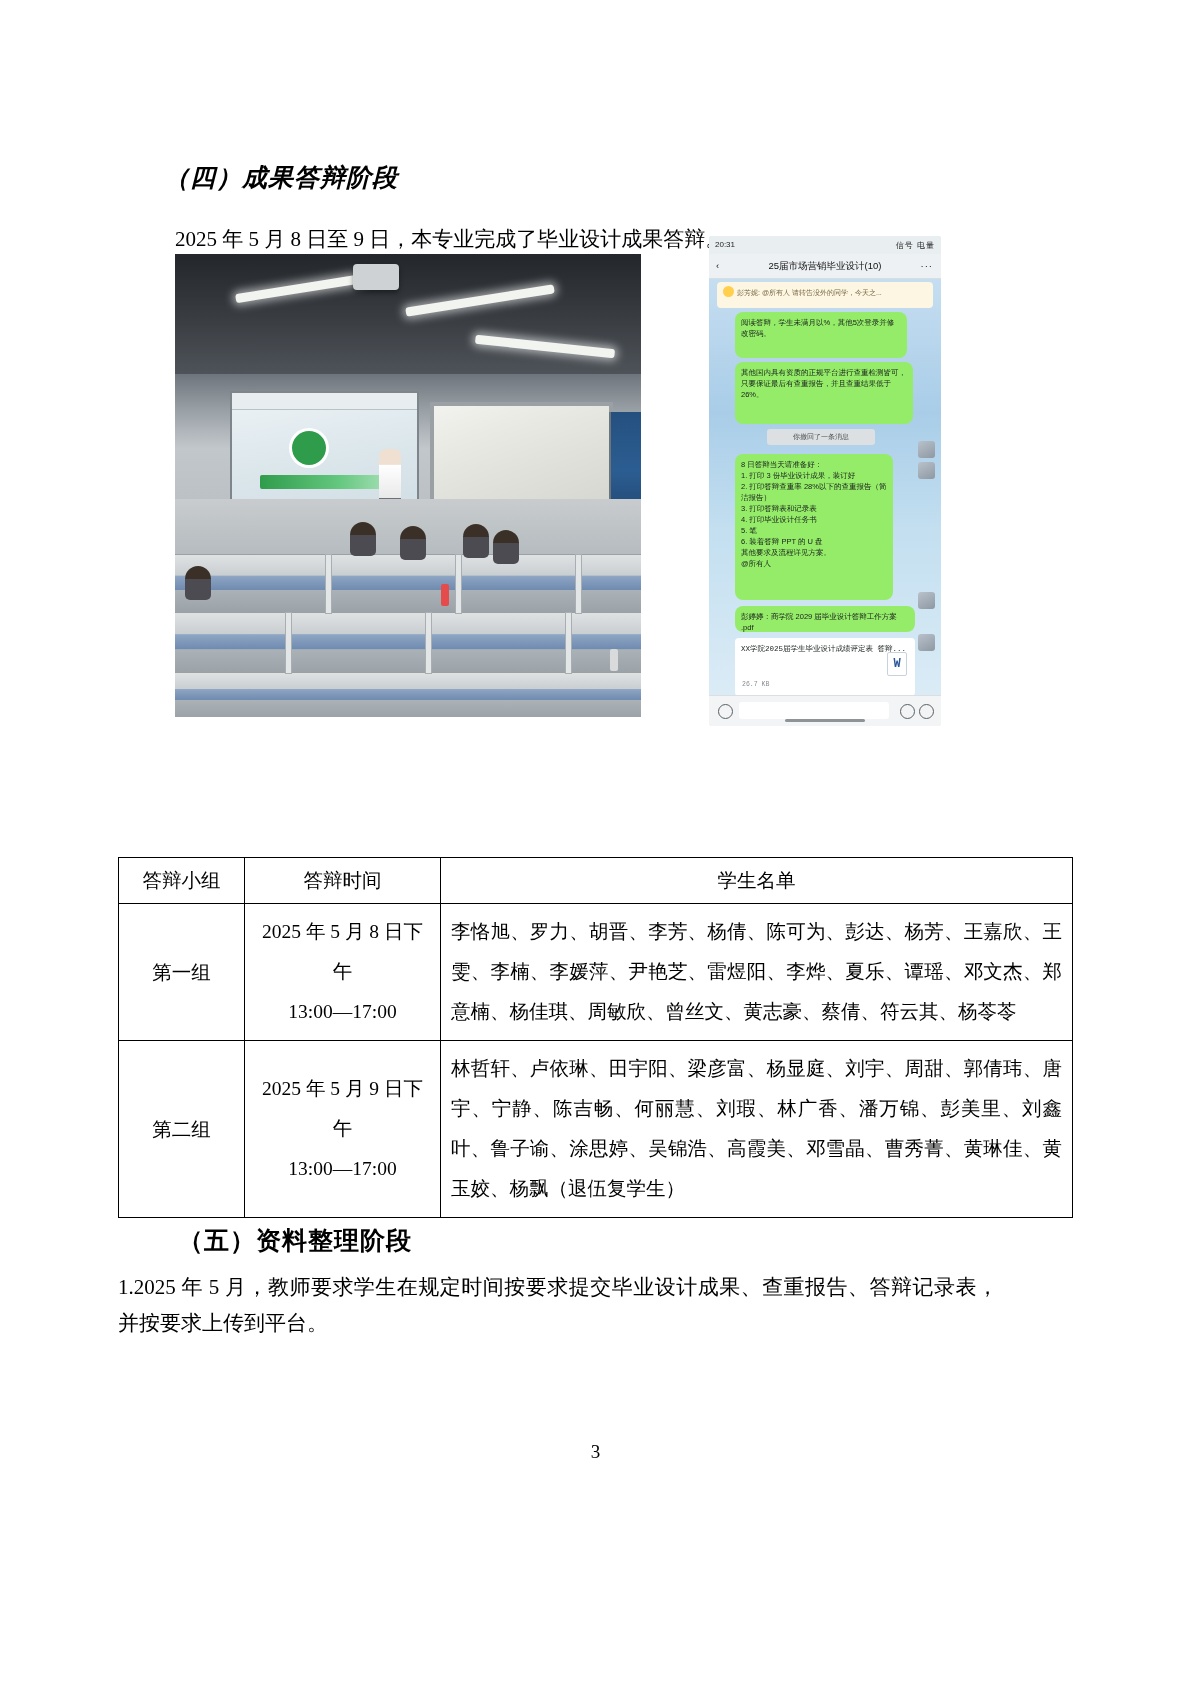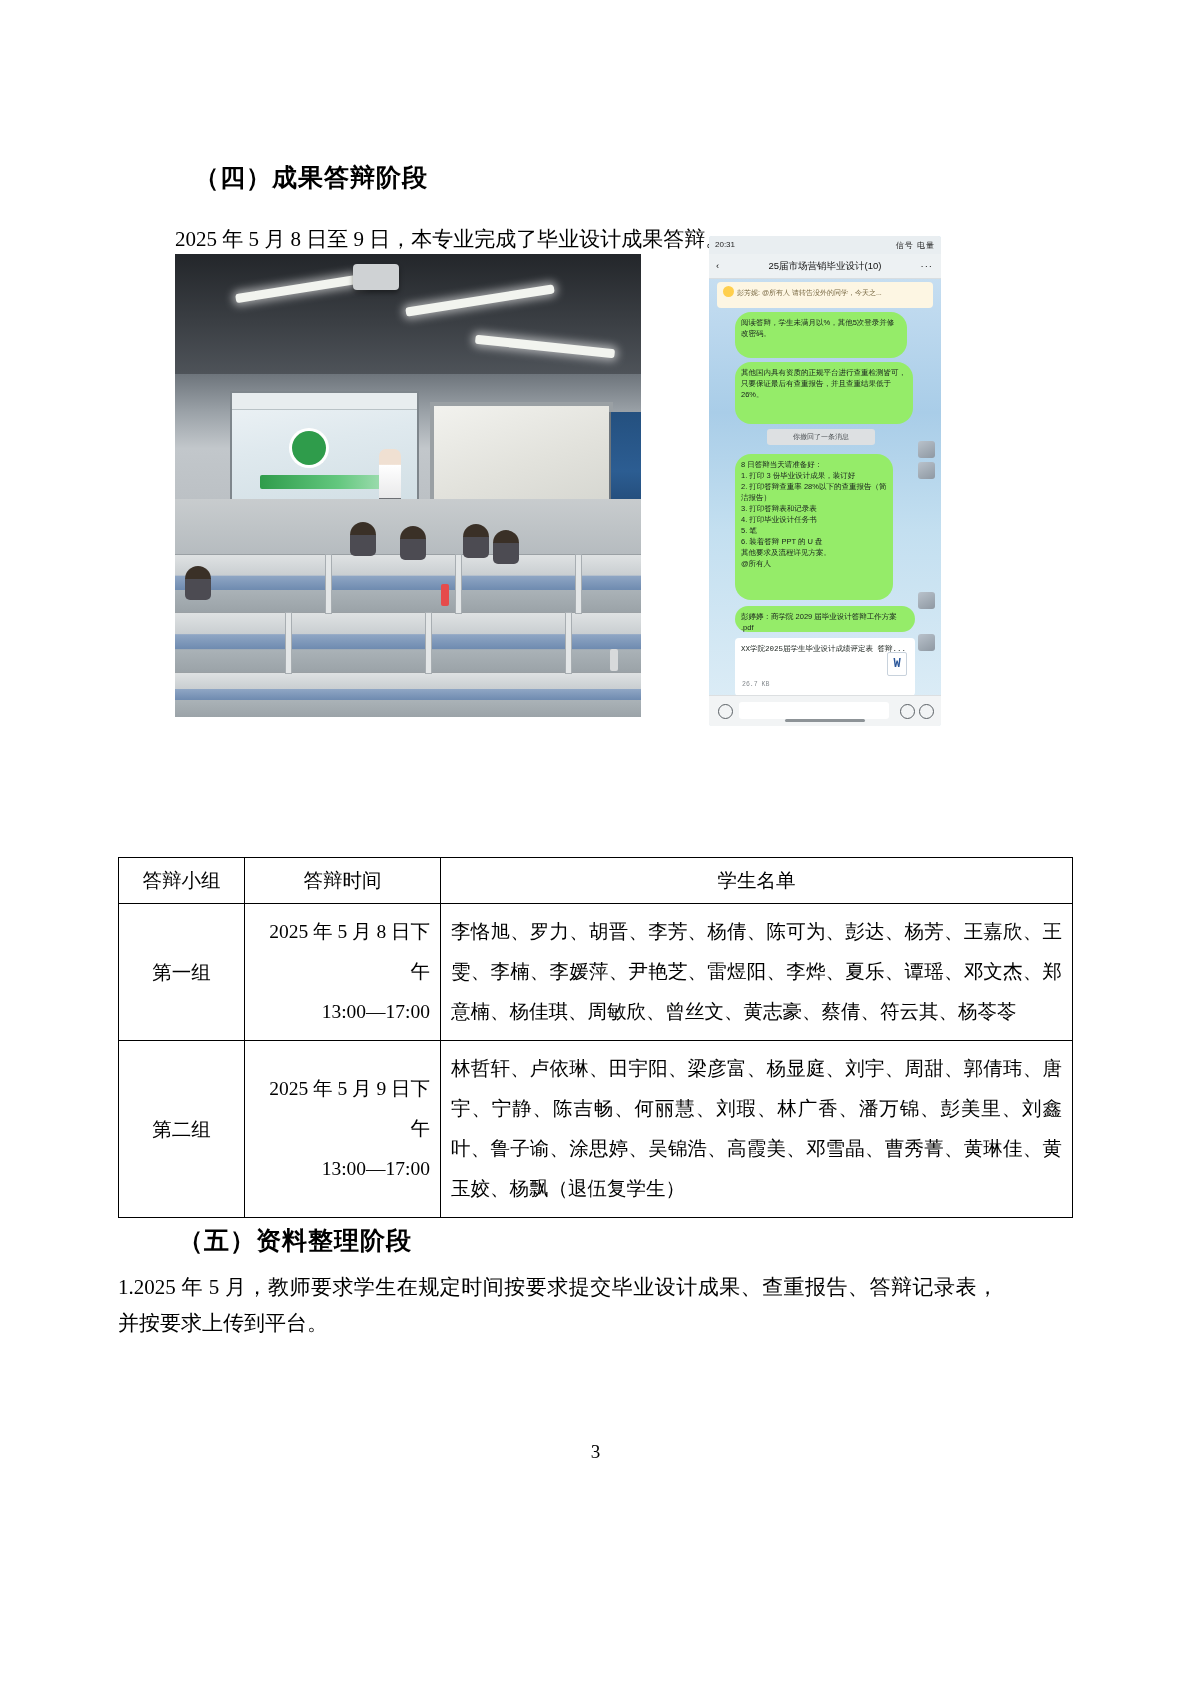--- a/index.html
+++ b/index.html
@@ -13,21 +13,21 @@
   }
   .page { position:relative; width:1191px; height:1684px; }
 
   .h-sec {
     position:absolute;
     font-family:"DejaVu Serif", serif;
     font-weight:bold;
     font-size:25px;
     letter-spacing:1px;
   }
-  #heading-four { left:194px; top:140px; }
+  #heading-four { left:164px; top:140px;font-style:italic; }
   #heading-five { left:178px; top:1203px;text-align:center; }
 
   .para {
     position:absolute;
     font-size:21px;
     line-height:36px;
     text-align:justify;
   }
   #intro-para { left:175px; top:200px; width:820px; }
   #schedule-label { left:178px; top:776px; width:600px; }
@@ -135,21 +135,21 @@
     position:absolute; left:8px; top:46px; width:216px; height:26px;
     background:#fdf6e3; border-radius:4px; font-size:7px; color:#7a6a44;
     padding:4px 6px; box-sizing:border-box; line-height:9px;
     font-family:"Liberation Sans", sans-serif;
   }
   .chat-notice .dot {
     display:inline-block; width:11px; height:11px; border-radius:50%;
     background:#ffcf4d; margin-right:3px; vertical-align:-2px;
   }
   .bubble {
-    position:absolute; background:#95ec69; border-radius:16px;
+    position:absolute; background:#95ec69; border-radius:8px;
     font-size:7.5px; color:#17201b; line-height:11px; padding:5px 6px;
     box-sizing:border-box; font-family:"Liberation Sans", sans-serif;
   }
   #bubble-1 { left:26px; top:76px; width:172px; height:46px; }
   #bubble-2 { left:26px; top:126px; width:178px; height:62px; }
   .sys-pill {
     position:absolute; left:58px; top:193px; width:108px; height:16px;
     background:#dde0e2; border-radius:3px; color:#4a4f52; font-size:7px;
     text-align:center; line-height:16px; font-family:"Liberation Sans", sans-serif;
   }
@@ -195,21 +195,21 @@
     font-size:19.5px;
   }
   table.sched td, table.sched th {
     border:1px solid #000;
     padding:8px 10px;
     font-weight:normal;
     vertical-align:middle;
   }
   table.sched thead td { text-align:center; padding:9px 6px; }
   td.c-group { width:105px; text-align:center; }
-  td.c-time  { width:175px; text-align:right; line-height:40px; padding-left:18px; }
+  td.c-time  { width:175px; text-align:center; line-height:40px; padding-left:18px; }
   td.c-names { text-align:justify; line-height:40px; padding:12px 14px; }
 
   .pageno {
     position:absolute; left:0; top:1441px; width:1191px;
     text-align:center; font-size:19px;
   }
 </style>
 </head>
 <body>
 

